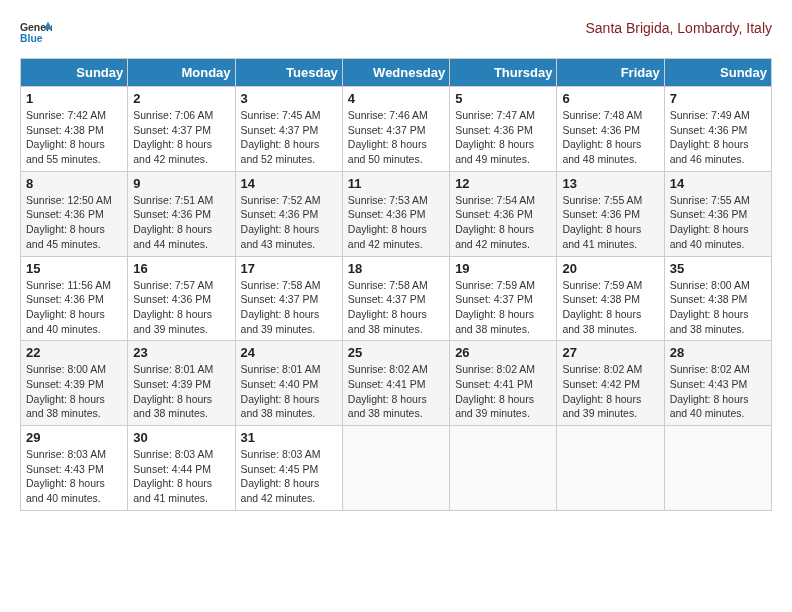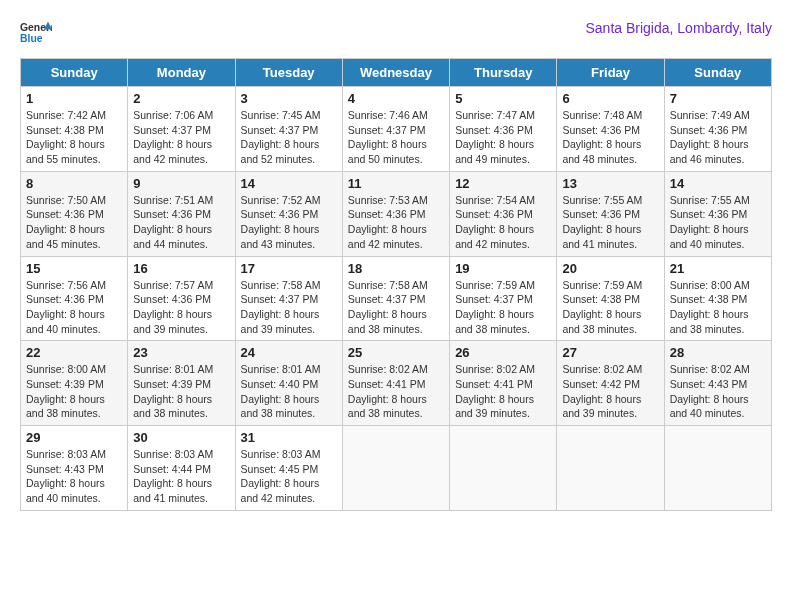--- a/index.html
+++ b/index.html
@@ -28,32 +28,32 @@
     .title-block {
       text-align: right;
     }
     .month-year {
       font-size: 32px;
       font-weight: bold;
       color: #222;
     }
     .location {
       font-size: 14px;
-      color: #6d28d9;
+      color: #7f1d1d;
     }
     .calendar {
       width: 100%;
       border-collapse: collapse;
       font-size: 11px;
     }
     .calendar thead tr th {
       background: #2980b9;
       color: #fff;
       padding: 6px 4px;
-      text-align: center;
+      text-align: right;
       font-size: 13px;
       font-weight: bold;
       border: 1px solid #ccc;
     }
     .calendar tbody tr td {
       border: 1px solid #ccc;
       vertical-align: top;
       padding: 4px 5px;
       width: calc(100% / 7);
       min-height: 80px;
@@ -162,21 +162,21 @@
             <span>Sunrise: 7:49 AM</span><br>
             <span>Sunset: 4:36 PM</span><br>
             <span>Daylight: 8 hours and 46 minutes.</span>
           </div>
         </td>
       </tr>
       <tr>
         <td>
           <span class="day-num">8</span>
           <div class="day-info">
-            <span>Sunrise: 7:50 AM</span><br>
+            <span>Sunrise: 12:50 AM</span><br>
             <span>Sunset: 4:36 PM</span><br>
             <span>Daylight: 8 hours and 45 minutes.</span>
           </div>
         </td>
         <td>
           <span class="day-num">9</span>
           <div class="day-info">
             <span>Sunrise: 7:51 AM</span><br>
             <span>Sunset: 4:36 PM</span><br>
             <span>Daylight: 8 hours and 44 minutes.</span>
@@ -220,21 +220,21 @@
             <span>Sunrise: 7:55 AM</span><br>
             <span>Sunset: 4:36 PM</span><br>
             <span>Daylight: 8 hours and 40 minutes.</span>
           </div>
         </td>
       </tr>
       <tr>
         <td>
           <span class="day-num">15</span>
           <div class="day-info">
-            <span>Sunrise: 7:56 AM</span><br>
+            <span>Sunrise: 11:56 AM</span><br>
             <span>Sunset: 4:36 PM</span><br>
             <span>Daylight: 8 hours and 40 minutes.</span>
           </div>
         </td>
         <td>
           <span class="day-num">16</span>
           <div class="day-info">
             <span>Sunrise: 7:57 AM</span><br>
             <span>Sunset: 4:36 PM</span><br>
             <span>Daylight: 8 hours and 39 minutes.</span>
@@ -266,21 +266,21 @@
         </td>
         <td>
           <span class="day-num">20</span>
           <div class="day-info">
             <span>Sunrise: 7:59 AM</span><br>
             <span>Sunset: 4:38 PM</span><br>
             <span>Daylight: 8 hours and 38 minutes.</span>
           </div>
         </td>
         <td>
-          <span class="day-num">21</span>
+          <span class="day-num">35</span>
           <div class="day-info">
             <span>Sunrise: 8:00 AM</span><br>
             <span>Sunset: 4:38 PM</span><br>
             <span>Daylight: 8 hours and 38 minutes.</span>
           </div>
         </td>
       </tr>
       <tr>
         <td>
           <span class="day-num">22</span>

